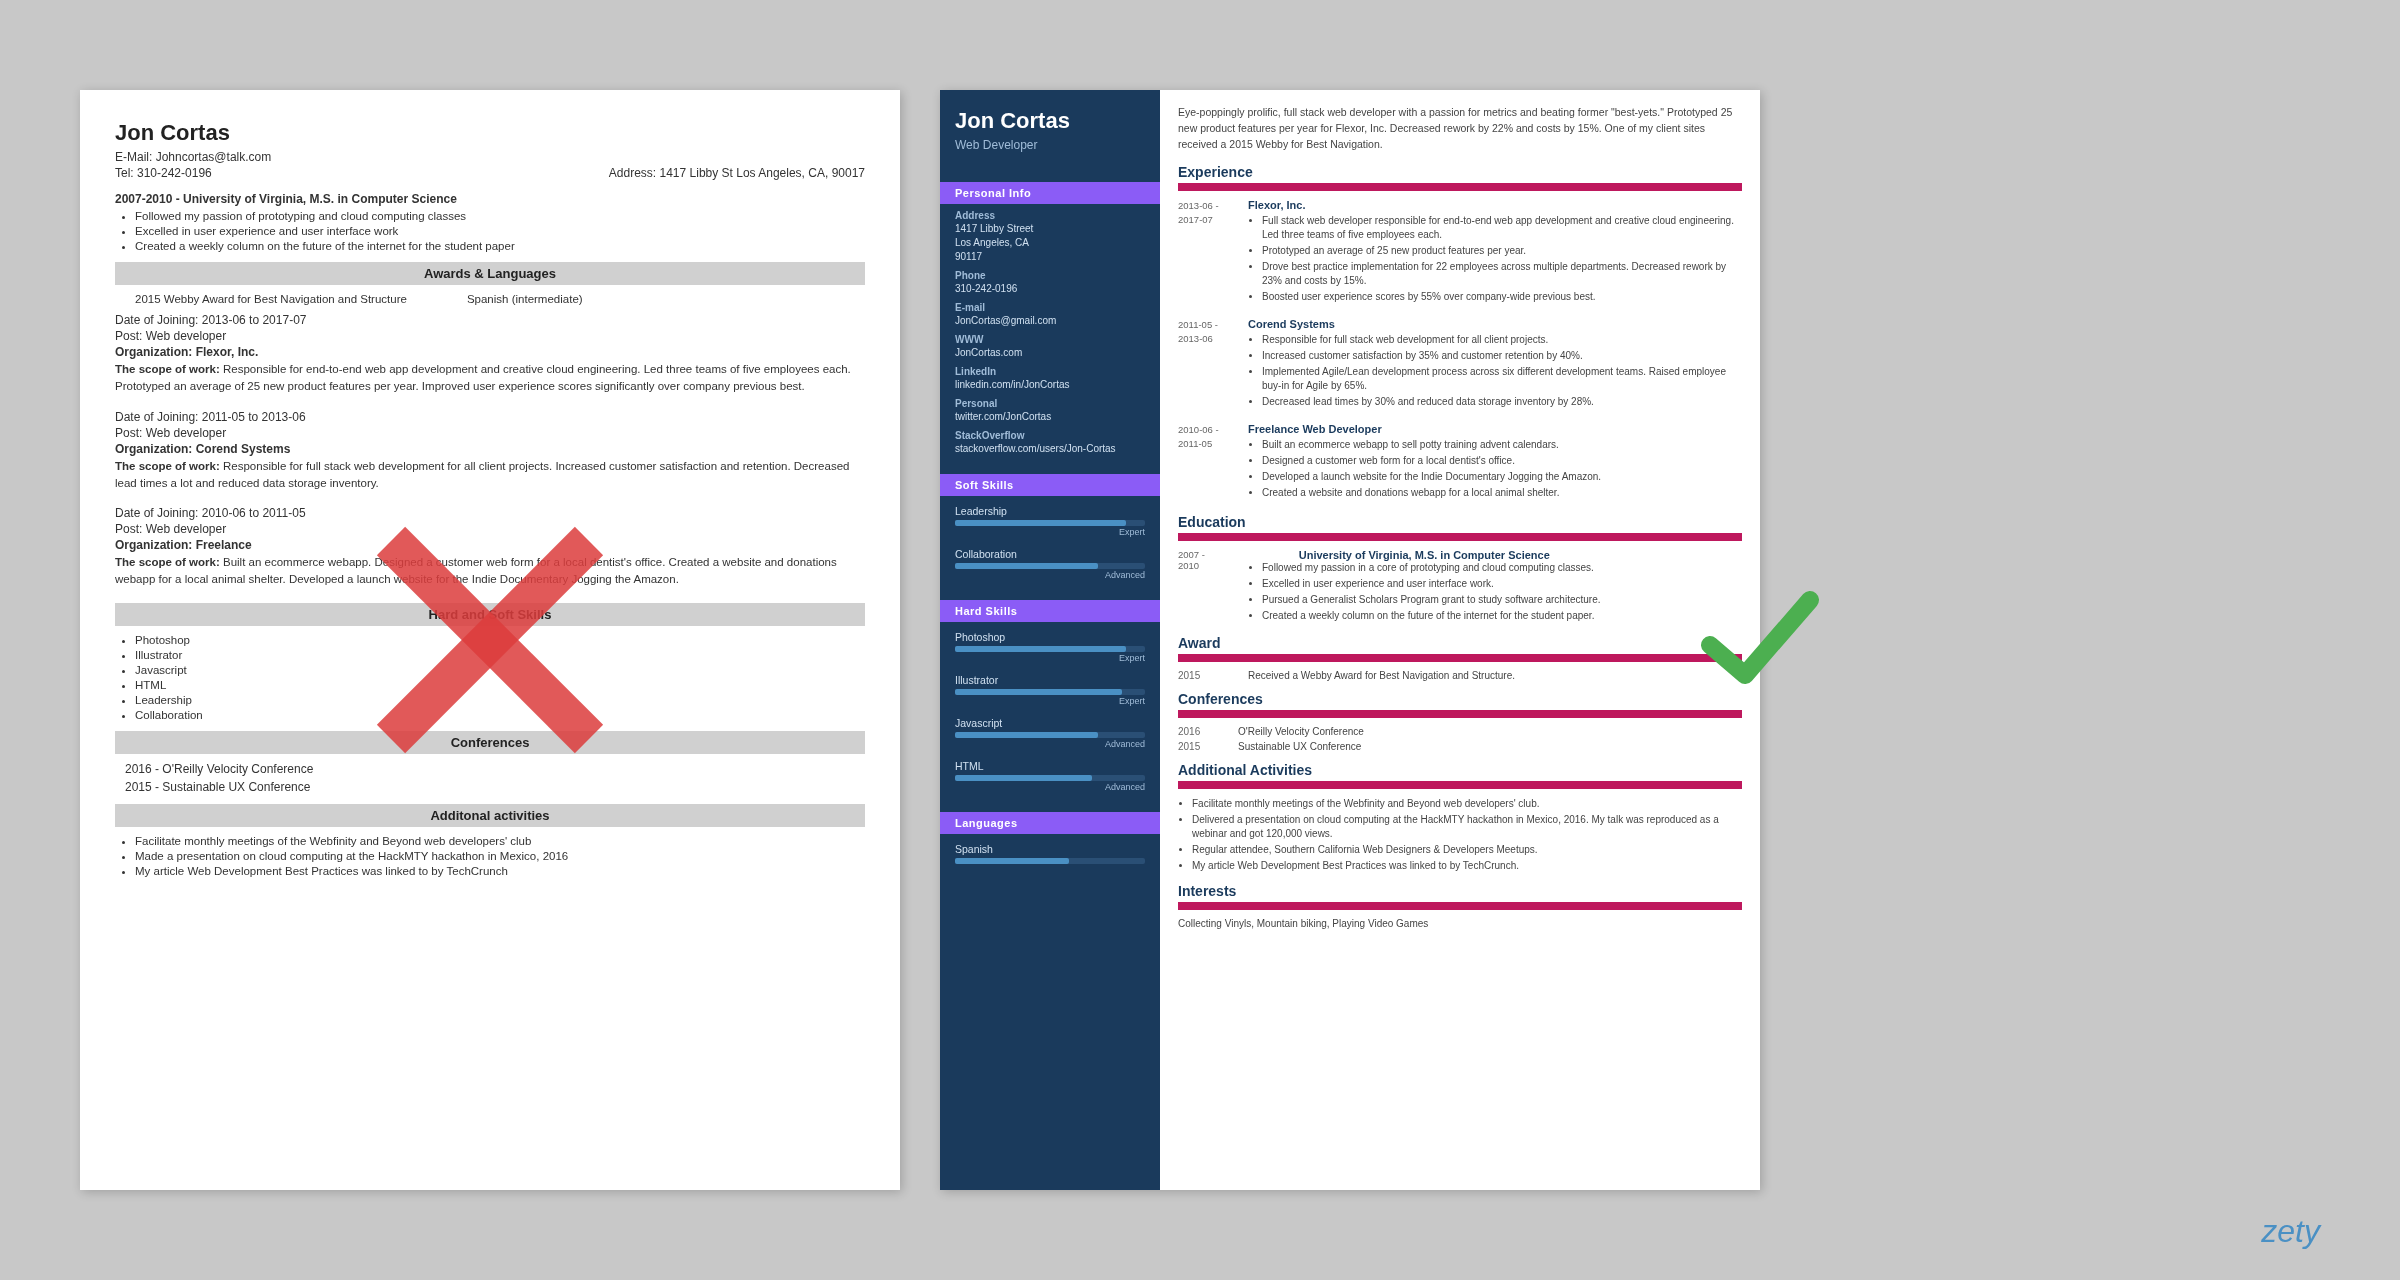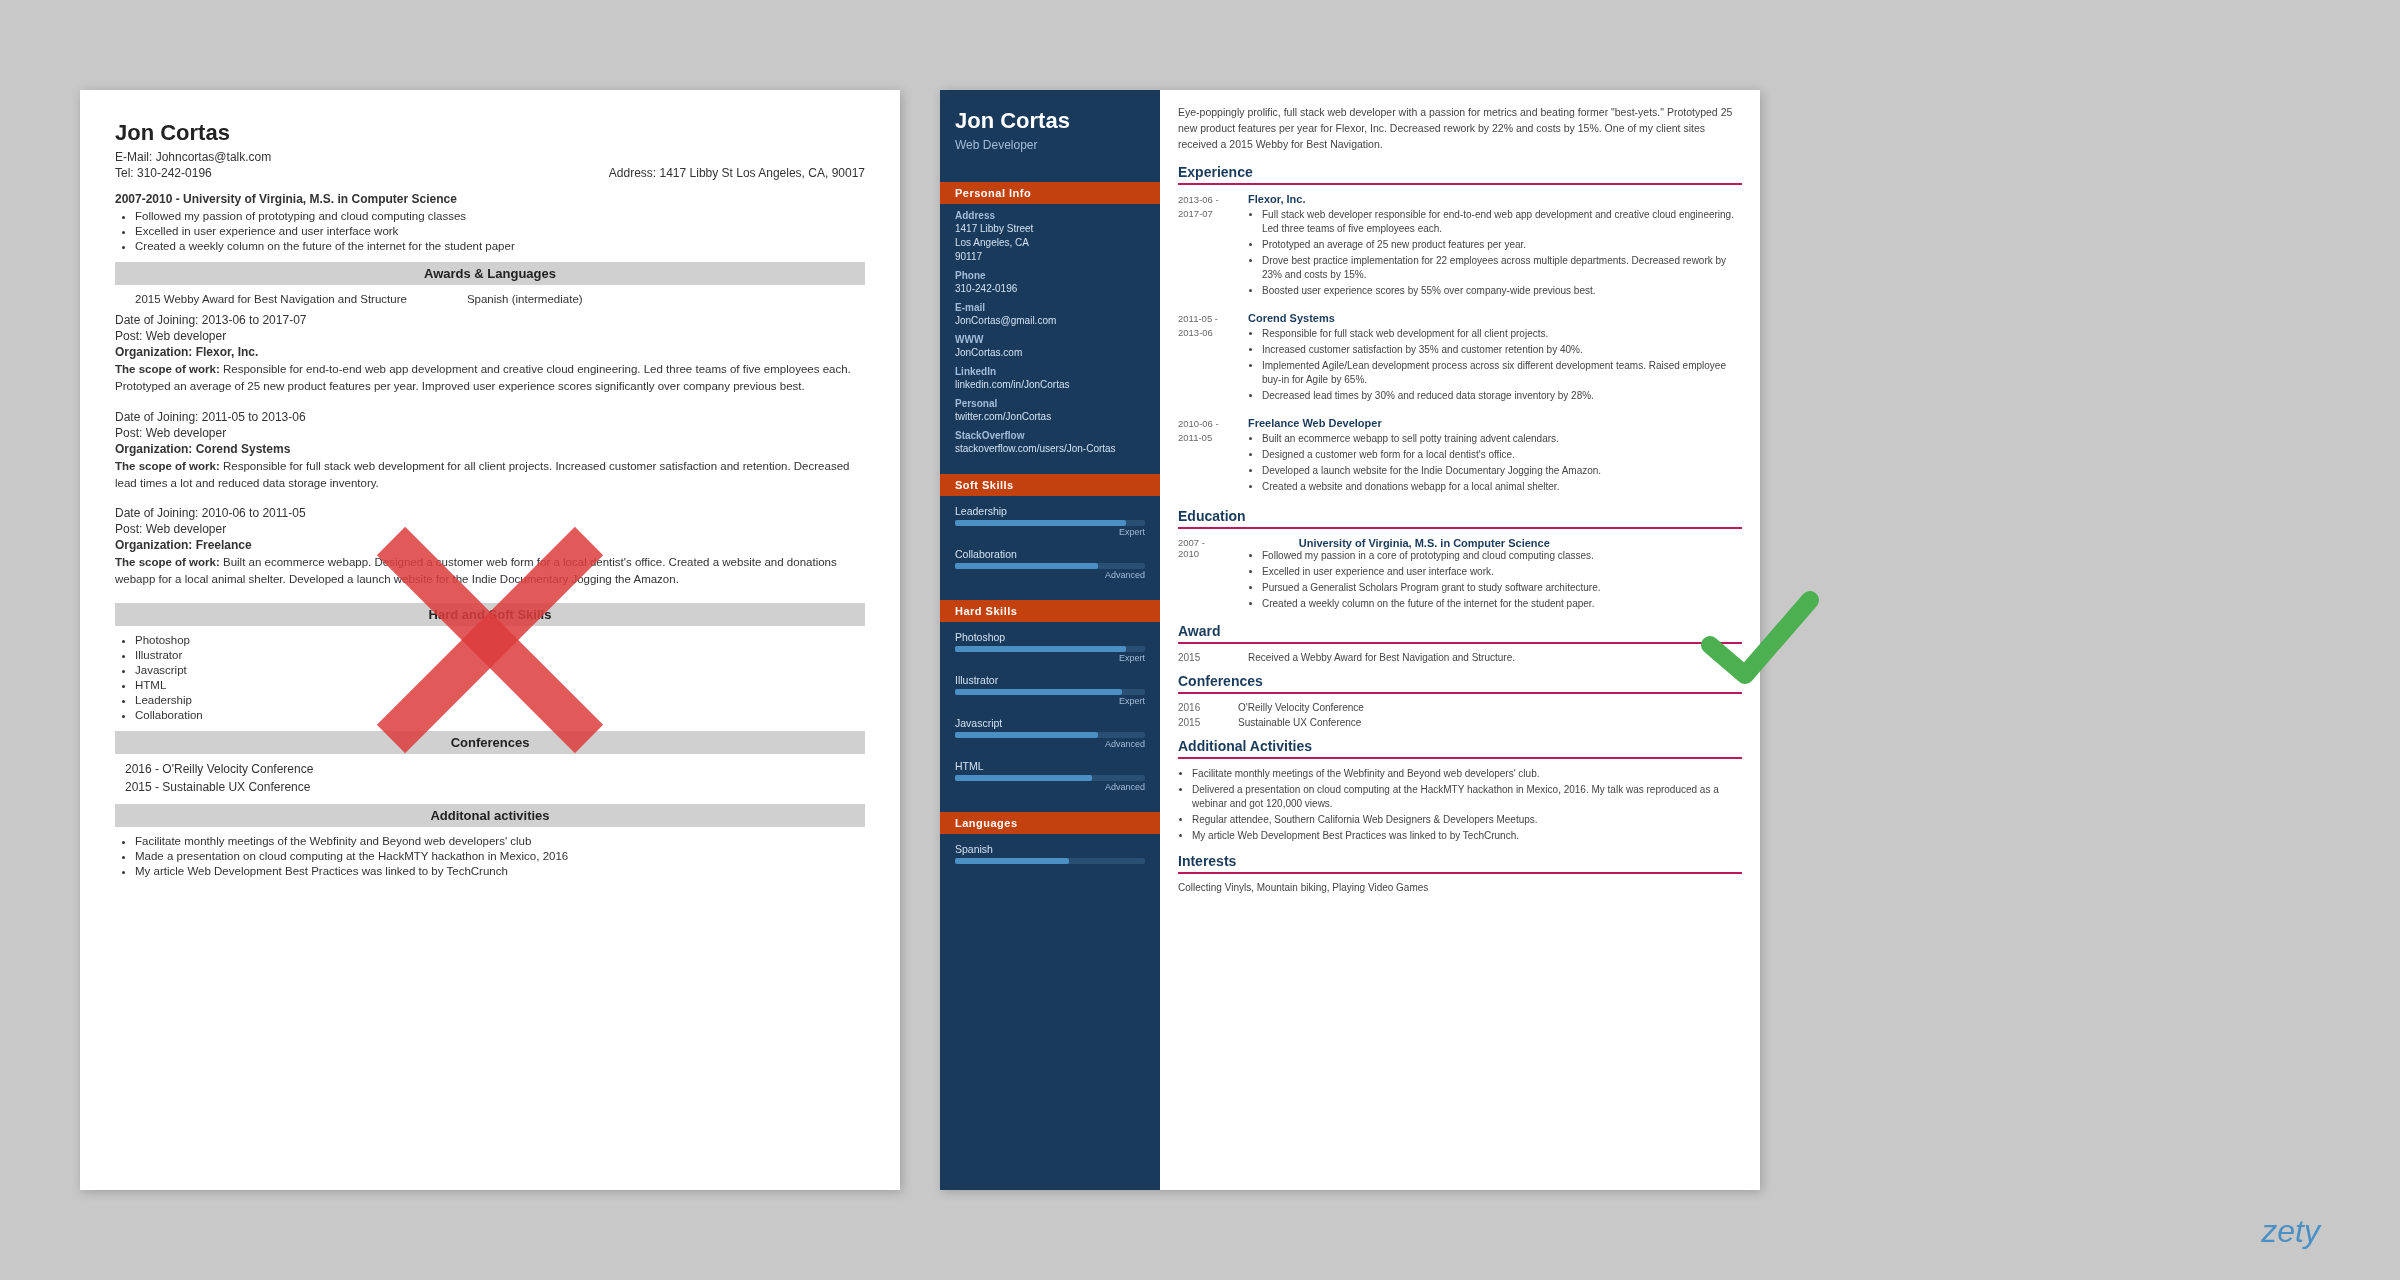--- a/index.html
+++ b/index.html
@@ -158,21 +158,21 @@
     }
     .sidebar-title {
       font-size: 12px;
       color: #a0bcd8;
       margin-bottom: 12px;
     }
     .sidebar-section {
       padding: 6px 0;
     }
     .sidebar-section-title {
-      background: #c2410c;
+      background: #8b5cf6;
       color: white;
       font-size: 11px;
       font-weight: bold;
       padding: 5px 15px;
       margin-bottom: 6px;
       letter-spacing: 0.5px;
     }
     .sidebar-field-label {
       font-size: 10px;
       color: #a0bcd8;
@@ -221,21 +221,21 @@
     .main-summary {
       font-size: 10.5px;
       color: #444;
       line-height: 1.5;
       margin-bottom: 12px;
     }
     .main-section-title {
       font-size: 14px;
       font-weight: bold;
       color: #1a3a5c;
-      border-bottom: 2px solid #be185d;
+      border-bottom: 8px solid #be185d;
       padding-bottom: 3px;
       margin-bottom: 8px;
       margin-top: 10px;
     }
     .exp-entry {
       display: flex;
       gap: 10px;
       margin-bottom: 12px;
     }
     .exp-dates {

